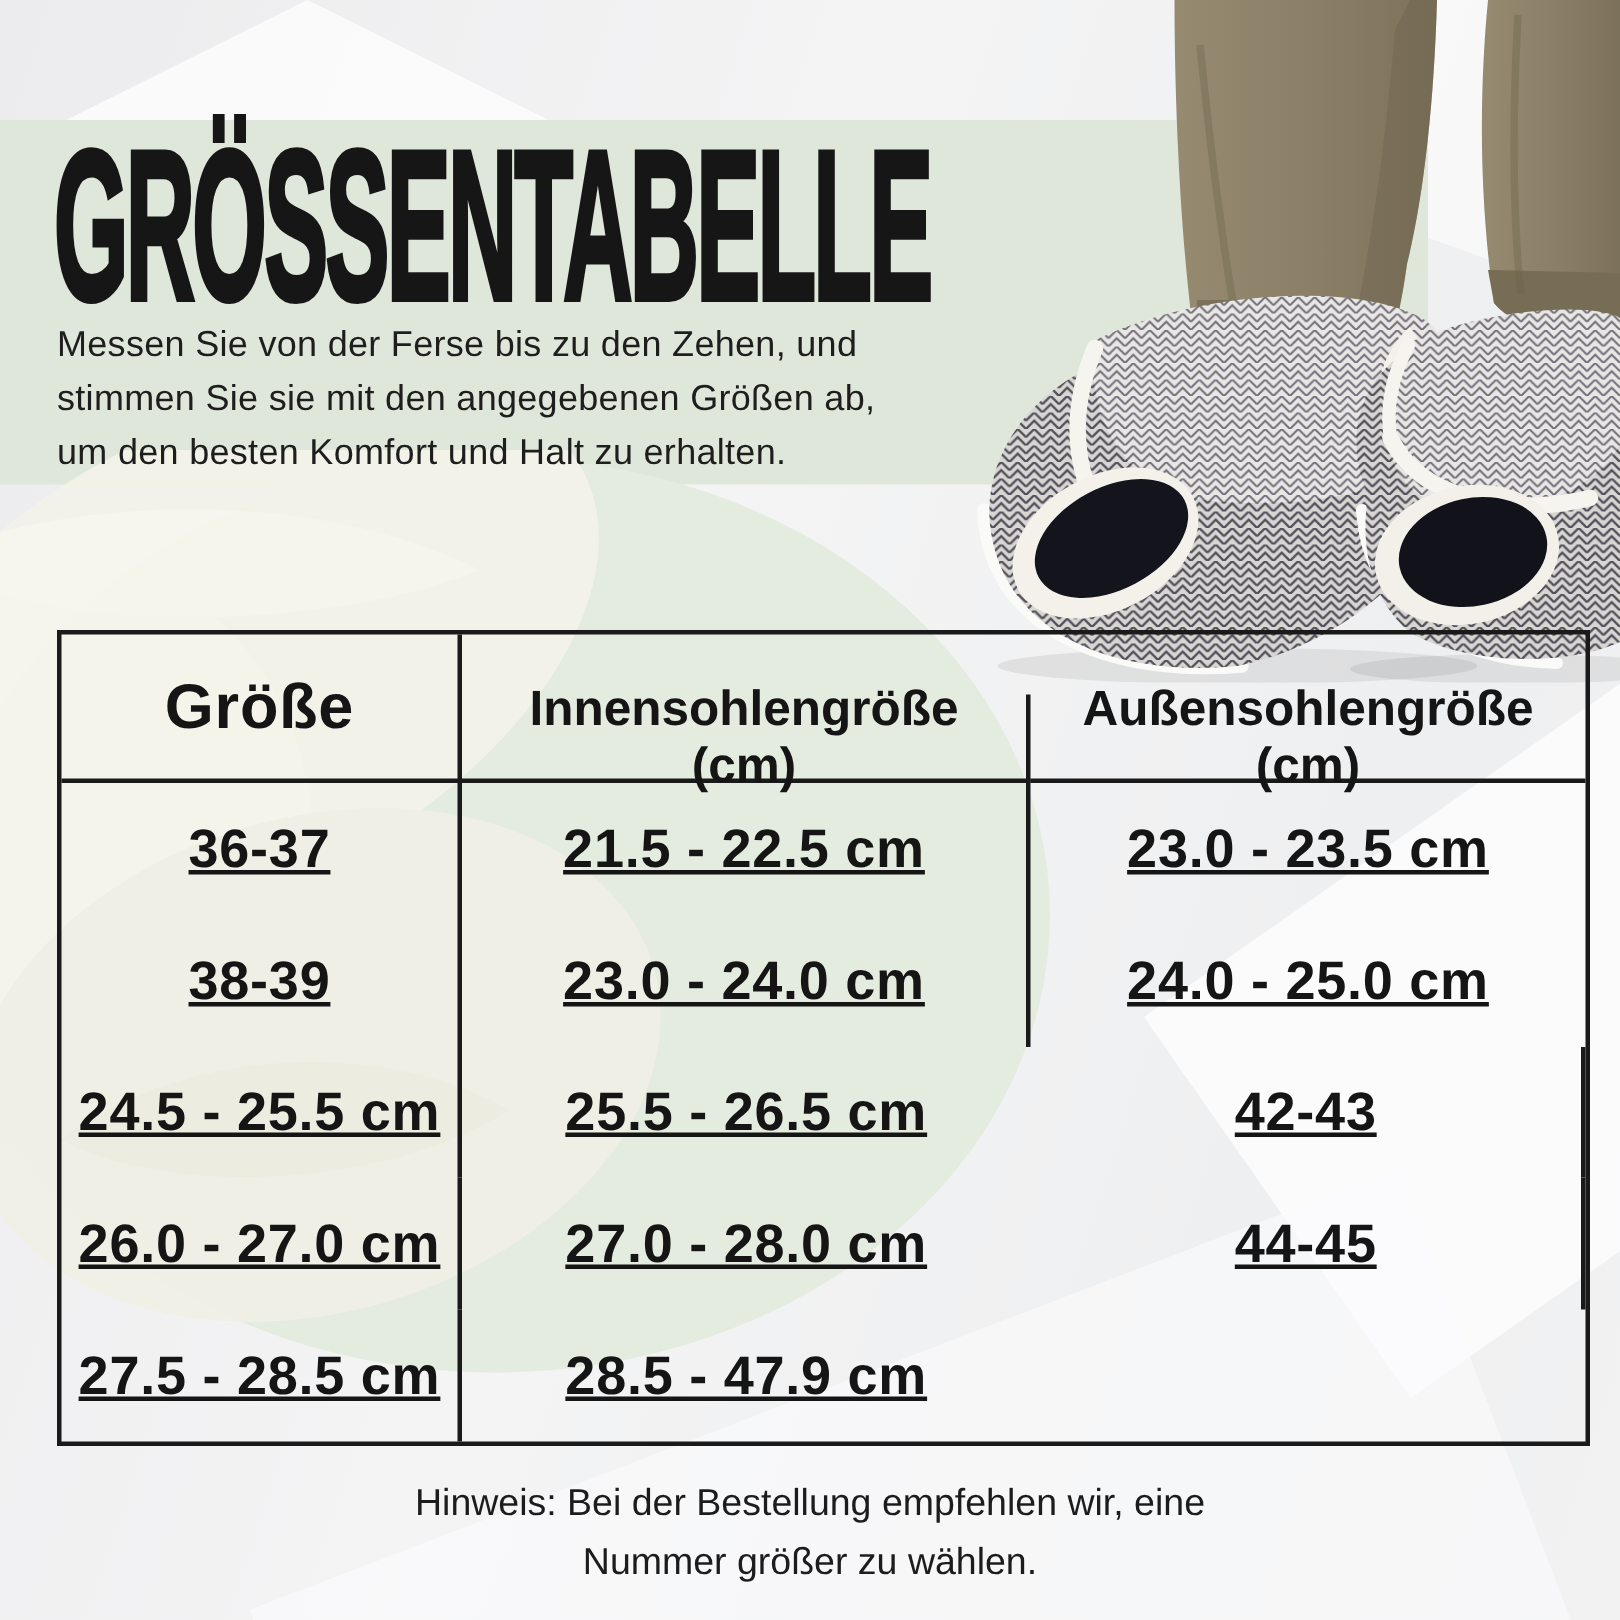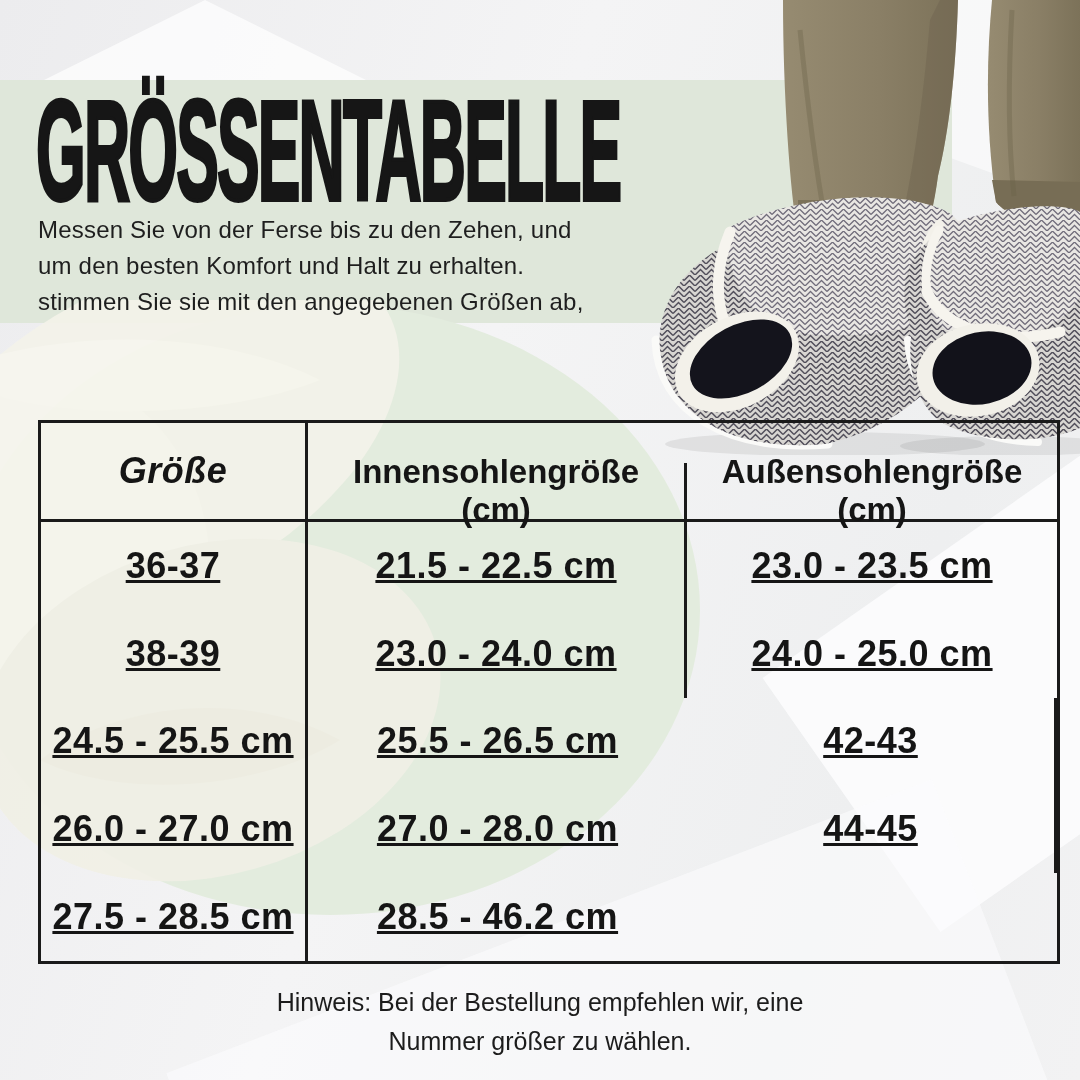--- a/index.html
+++ b/index.html
@@ -46,21 +46,21 @@
   .size-table {
     position:absolute; left:38px; top:420px; width:1016px; height:538px; z-index:5;
     border:3px solid #1a1a1a;
     display:grid;
     grid-template-columns:267px 379px 1fr;
     grid-template-rows:99px repeat(5, 1fr);
   }
   .cell { display:flex; flex-direction:column; align-items:center; justify-content:center; }
   .cell.c1, .cell.c2 { border-right:3px solid #1a1a1a; }
   .cell.head { border-bottom:3px solid #1a1a1a; }
-  .head1 { font-size:36px; font-weight:bold; letter-spacing:.5px;font-style:italic; }
+  .head1 { font-size:42px; font-weight:bold; letter-spacing:.5px; }
   .head2 { font-size:33px; font-weight:bold; line-height:38px; text-align:center;margin-top:40px; }
   .cell.data { font-size:36px; font-weight:bold; letter-spacing:.5px;text-decoration:underline; }
   
   .footnote {
     position:absolute; left:0; top:983px; width:1080px; z-index:5;
     text-align:center; font-size:25px; line-height:39px; color:#1c1c1c; margin:0;
   }
   .footnote span { display:block; }
 </style>
 </head>
@@ -140,22 +140,22 @@
       <ellipse cx="338" cy="370" rx="62" ry="46" fill="#f2f0e9" transform="rotate(-12 338 370)"></ellipse>
       <ellipse cx="342" cy="368" rx="50" ry="36" fill="#12121a" transform="rotate(-12 342 368)"></ellipse>
     </g>
   </svg>
 
   <h1 class="title">
     <span class="squeeze">GRÖSSENTABELLE</span>
   </h1>
   <p class="subtitle">
     <span>Messen Sie von der Ferse bis zu den Zehen, und</span>
+    <span>stimmen Sie sie mit den angegebenen Größen ab,</span>
     <span>um den besten Komfort und Halt zu erhalten.</span>
-    <span>stimmen Sie sie mit den angegebenen Größen ab,</span>
   </p>
 
   <div class="size-table">
     <div class="cell head c1 head1">Größe</div>
     <div class="cell head c2 head2">
       <span>Innensohlengröße</span>
       <span>(cm)</span>
     </div>
     <div class="cell head c3 head2">
       <span>Außensohlengröße</span>
@@ -172,21 +172,21 @@
 
     <div class="cell data c2">24.5 - 25.5 cm</div>
     <div class="cell data c3">25.5 - 26.5 cm</div>
 
     <div class="cell data c1">42-43</div>
     <div class="cell data c2">26.0 - 27.0 cm</div>
     <div class="cell data c3">27.0 - 28.0 cm</div>
 
     <div class="cell data c1">44-45</div>
     <div class="cell data c2">27.5 - 28.5 cm</div>
-    <div class="cell data c3">28.5 - 46.2 cm</div>
+    <div class="cell data c3">28.5 - 47.9 cm</div>
   </div>
 
   <p class="footnote">
     <span>Hinweis: Bei der Bestellung empfehlen wir, eine</span>
     <span>Nummer größer zu wählen.</span>
   </p>
 
 </div>
 
 </body></html>

